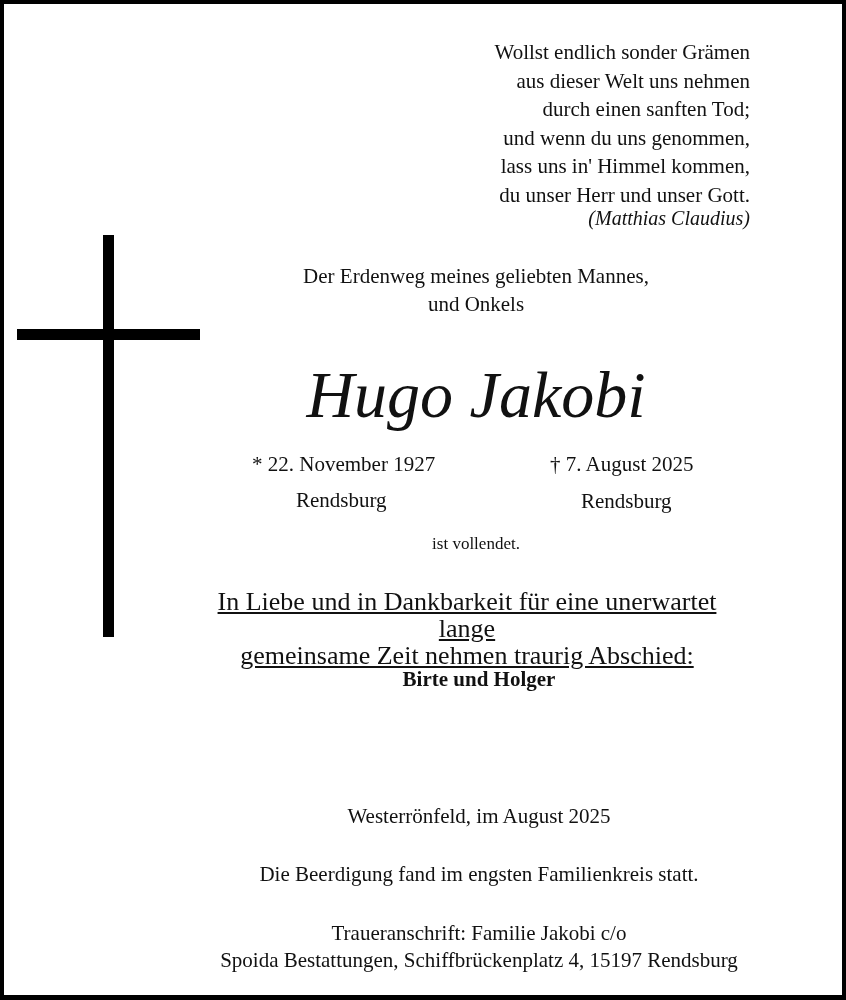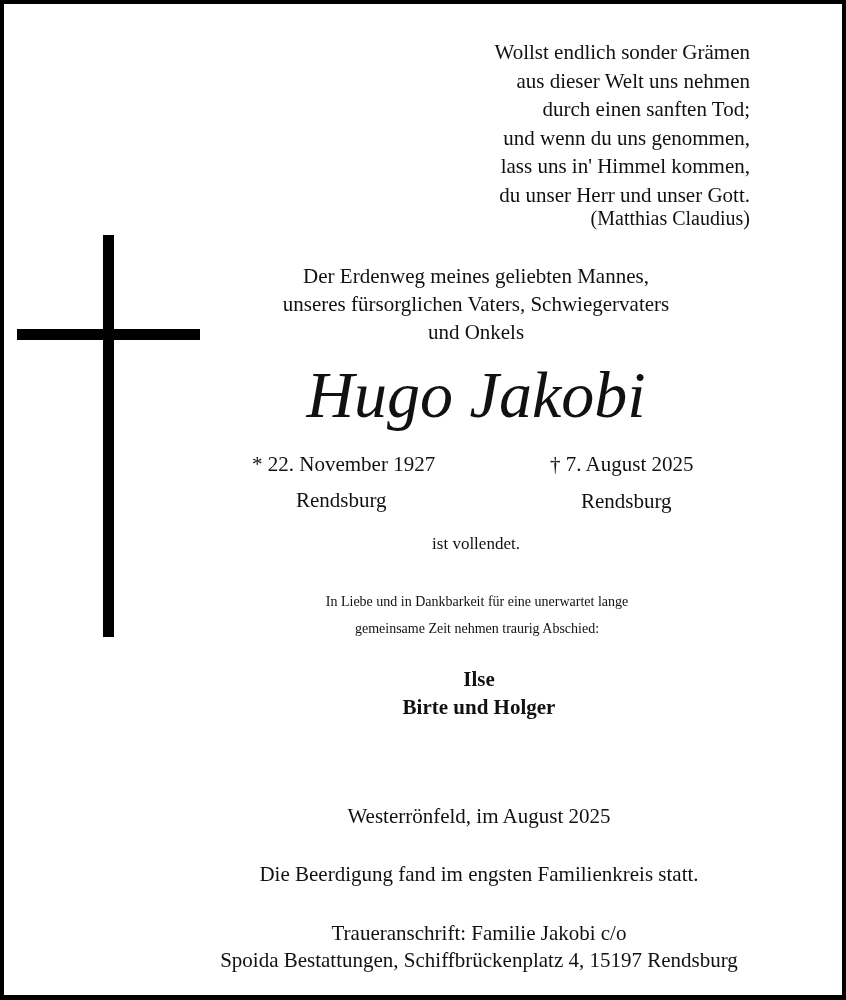--- a/index.html
+++ b/index.html
@@ -2,31 +2,31 @@
 <html><head>
 <meta charset="utf-8">
 <style>
   html, body { margin:0; padding:0; background:#fff; }
   body { width:846px; height:1000px; position:relative; overflow:hidden; font-family:"Liberation Serif", "DejaVu Serif", serif; color:#111; }
   .frame { position:absolute; left:0; top:0; width:846px; height:1000px; box-sizing:border-box; border:4px solid #000; border-bottom-width:5px; background:#fff; }
   .cross-v { position:absolute; left:103px; top:235px; width:11px; height:402px; background:#000; }
   .cross-h { position:absolute; left:17px; top:329px; width:183px; height:11px; background:#000; }
   .poem { position:absolute; right:96px; top:38px; text-align:right; font-size:21px; line-height:28.5px; }
   .poem .line { display:block;margin-left:48px; }
-  .author { position:absolute; right:96px; top:207px; font-size:20px; text-align:left; }
+  .author { position:absolute; right:96px; top:207px; font-size:20px; font-style:italic; text-align:left; }
   .center { position:absolute; left:0; width:100%; text-align:center; }
   .intro { left:236px; width:480px; top:262px; font-size:21px; line-height:28px; }
   .intro .line { display:block; }
   .name { left:236px; width:480px; top:357px; font-size:66px; font-style:italic; line-height:76px; }
   .birth-date { position:absolute; left:252px; top:452px; font-size:21px; }
   .birth-place { position:absolute; left:296px; top:488px; font-size:21px; }
   .death-date { position:absolute; left:550px; top:452px; font-size:21px; }
   .death-place { position:absolute; left:581px; top:489px; font-size:21px; }
   .completed { left:236px; width:480px; top:534px; font-size:17px; }
-  .farewell { left:198px; width:558px; top:588px; font-size:14px; line-height:27px; }
+  .farewell { left:188px; width:558px; top:588px; font-size:26px; line-height:27px;text-decoration:underline; }
   .farewell .line { display:block; }
   .family { left:200px; width:558px; top:666px; font-size:21px; font-weight:bold; line-height:27.5px; }
   .family .line { display:block; }
   .place-date { left:200px; width:558px; top:804px; font-size:21px; }
   .funeral { left:200px; width:558px; top:862px; font-size:21px; }
   .address { left:190px; width:578px; top:920px; font-size:21px; line-height:27px;text-align:center; }
   .address .line { display:block; }
 </style>
 </head>
 <body>
@@ -43,40 +43,38 @@
   <span class="line">aus dieser Welt uns nehmen</span>
   <span class="line">durch einen sanften Tod;</span>
   <span class="line">und wenn du uns genommen,</span>
   <span class="line">lass uns in' Himmel kommen,</span>
   <span class="line">du unser Herr und unser Gott.</span>
 </div>
 <div class="author">(Matthias Claudius)</div>
 
 <div class="center intro">
   <span class="line">Der Erdenweg meines geliebten Mannes,</span>
-  <span class="line">unseres fürsorglichen Vaters, Schwiegervaters</span>
   <span class="line">und Onkels</span>
 </div>
 
 <div class="center name">Hugo Jakobi</div>
 
 <div class="birth-date">* 22. November 1927</div>
 <div class="birth-place">Rendsburg</div>
 <div class="death-date">† 7. August 2025</div>
 <div class="death-place">Rendsburg</div>
 
 <div class="center completed">ist vollendet.</div>
 
 <div class="center farewell">
   <span class="line">In Liebe und in Dankbarkeit für eine unerwartet lange</span>
   <span class="line">gemeinsame Zeit nehmen traurig Abschied:</span>
 </div>
 
 <div class="center family">
-  <span class="line">Ilse</span>
   <span class="line">Birte und Holger</span>
 </div>
 
 <div class="center place-date">Westerrönfeld, im August 2025</div>
 
 <div class="center funeral">Die Beerdigung fand im engsten Familienkreis statt.</div>
 
 <div class="center address">
   <span class="line">Traueranschrift: Familie Jakobi c/o</span>
   <span class="line">Spoida Bestattungen, Schiffbrückenplatz 4, 15197 Rendsburg</span>

